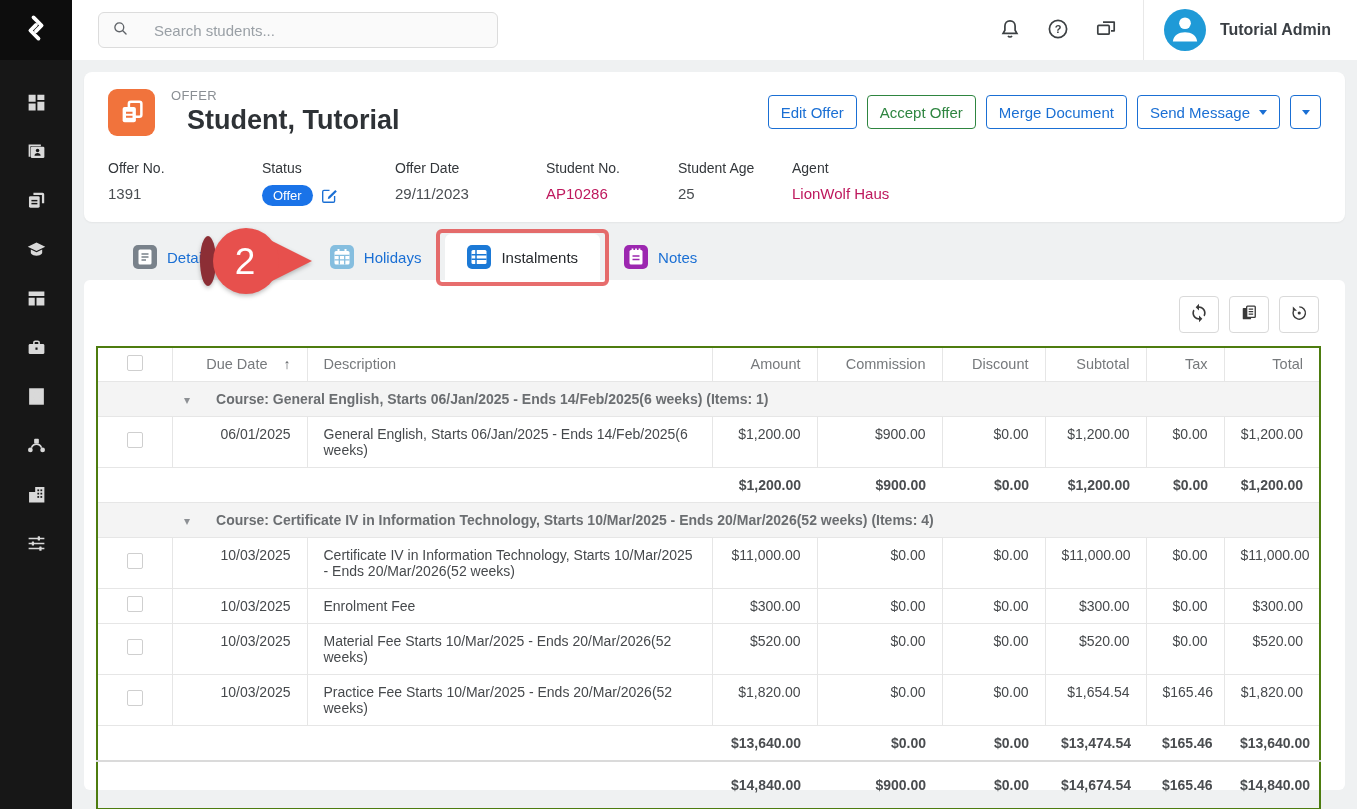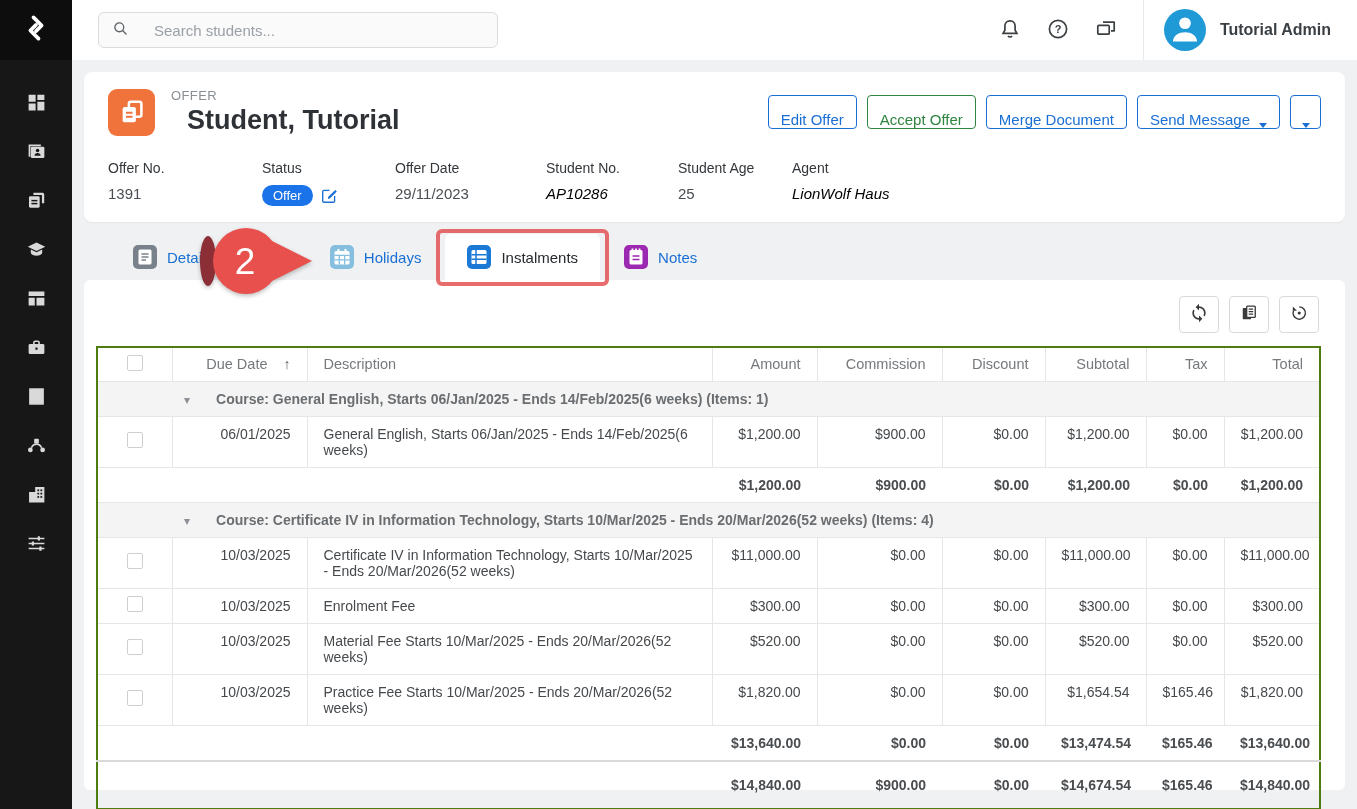--- a/index.html
+++ b/index.html
@@ -32,32 +32,32 @@
   .content { flex:1; padding:12px 12px 0; display:flex; flex-direction:column; min-height:0; }
 
   
   .offer-card { background:#fff; border-radius:8px; box-shadow:0 1px 2px rgba(0,0,0,.05); }
   .offer-top { display:flex; align-items:center; padding:16px 24px 8px; }
   .offer-icon { width:47px; height:47px; border-radius:9px; background:#f1733c; display:flex; align-items:center; justify-content:center; margin-right:16px; flex-shrink:0; }
   .offer-icon svg { width:30px; height:30px; }
   .offer-kind { font-size:13px; color:#8a8f94; letter-spacing:.4px; margin-bottom:2px; }
   .offer-title { font-size:27px; font-weight:bold; color:#2e3236;margin-left:16px; }
   .offer-actions { margin-left:auto; display:flex; gap:10px; align-items:center; }
-  .btn { height:34px; border-radius:4px; background:#fff; border:1px solid; padding:0 12px; font:15px "Liberation Sans",sans-serif; display:inline-flex; align-items:flex-end; gap:9px; cursor:pointer; }
+  .btn { height:34px; border-radius:4px; background:#fff; border:1px solid; padding:0 12px; font:15px "Liberation Sans",sans-serif; display:inline-flex; align-items:center; gap:9px; cursor:pointer; }
   .btn-blue { border-color:#1a6fd4; color:#1a6fd4; }
   .btn-green { border-color:#2e8540; color:#2e8540; }
   .btn-sq { width:31px; padding:0; justify-content:center; }
   .caret { width:0; height:0; border-left:4.5px solid transparent; border-right:4.5px solid transparent; border-top:5.5px solid currentColor; display:inline-block; }
 
   .offer-fields { display:flex; padding:8px 24px 16px; }
   .field { flex-shrink:0; }
   .f-1{width:154px}.f-2{width:133px}.f-3{width:151px}.f-4{width:132px}.f-5{width:114px}
   .field-label { font-size:14px; font-weight:normal; color:#33373b; margin-bottom:9px;margin-top:8px; }
   .field-value { font-size:15px; color:#4a4e52; display:flex; align-items:center; gap:8px; }
-  .link { color:#000000; cursor:pointer;font-style:italic; }
+  .link { color:#be185d; cursor:pointer; }
   .status-pill { display:inline-block; background:#1a73e8; color:#fff; font-size:13px; border-radius:12px; padding:3px 11px; }
   .edit-ico { width:17px; height:17px; cursor:pointer; }
 
   
   .tabs-row { height:58px; display:flex; align-items:flex-end; position:relative; padding-left:25px; flex-shrink:0; }
   .tab { height:46px; display:flex; align-items:center; gap:10px; padding:0 24px; cursor:pointer; }
   .tab-label { font-size:15px; color:#1a6fd4; white-space:nowrap; }
   .tab-ico { width:24px; height:24px; border-radius:5px; flex-shrink:0; }
   .tab.active { background:#fff; border-radius:6px 6px 0 0; position:relative; padding:0 22px; }
   .tab.active .tab-label { color:#26292d; }

